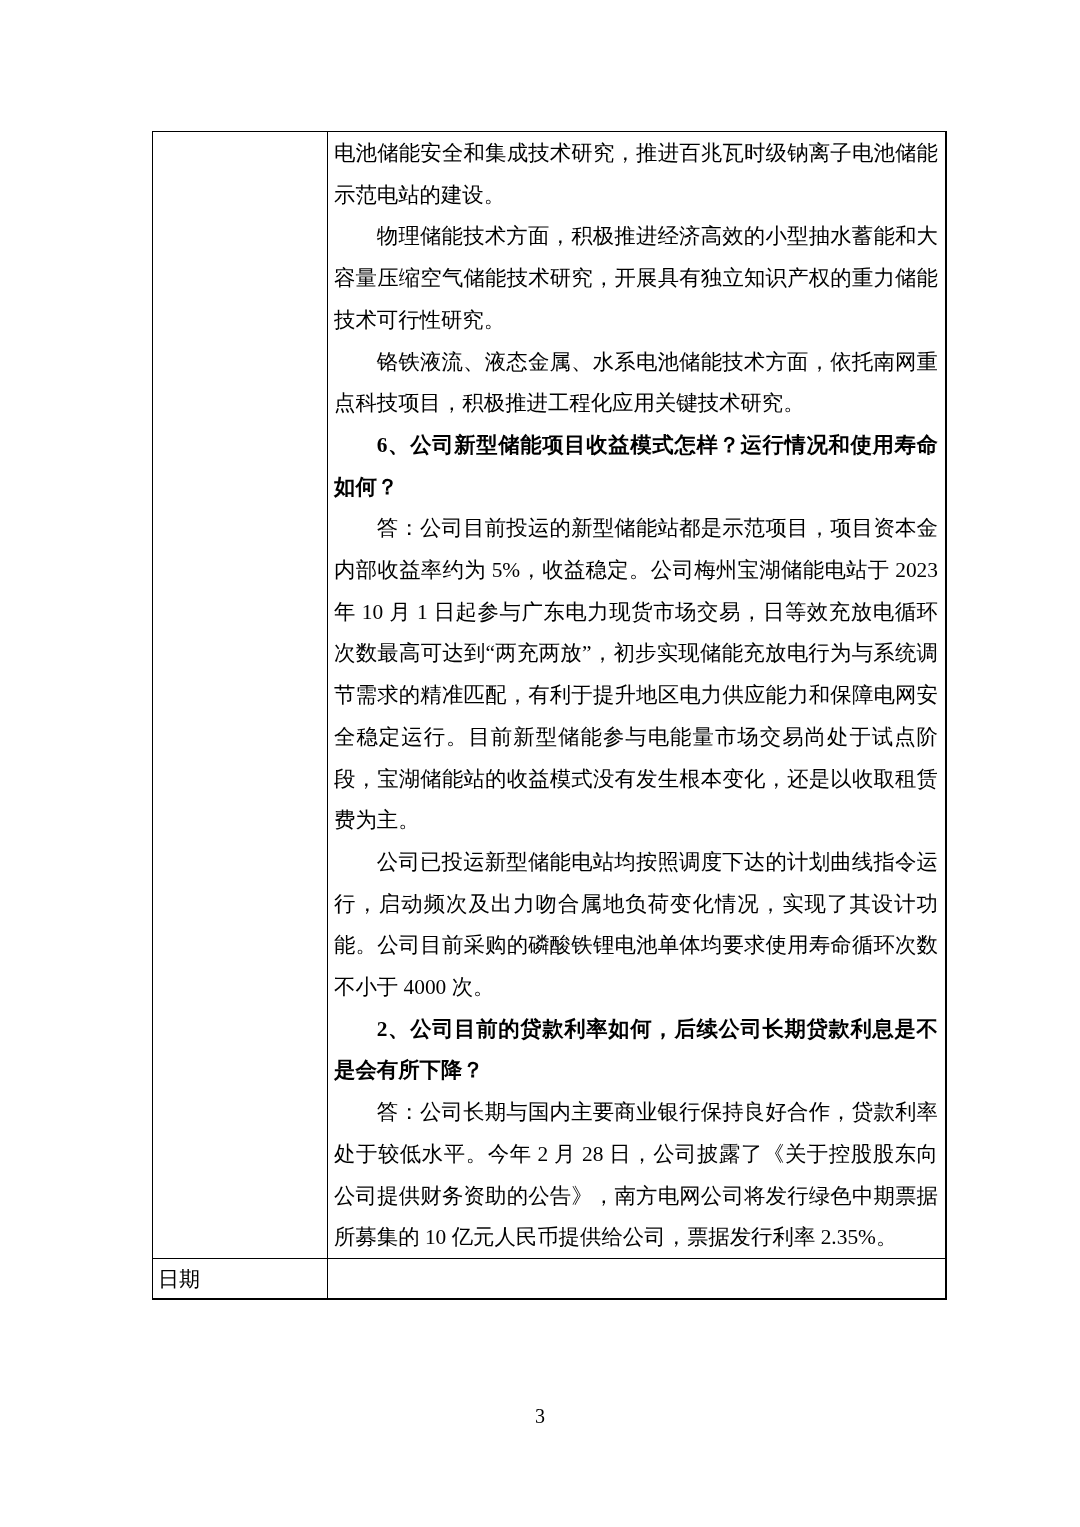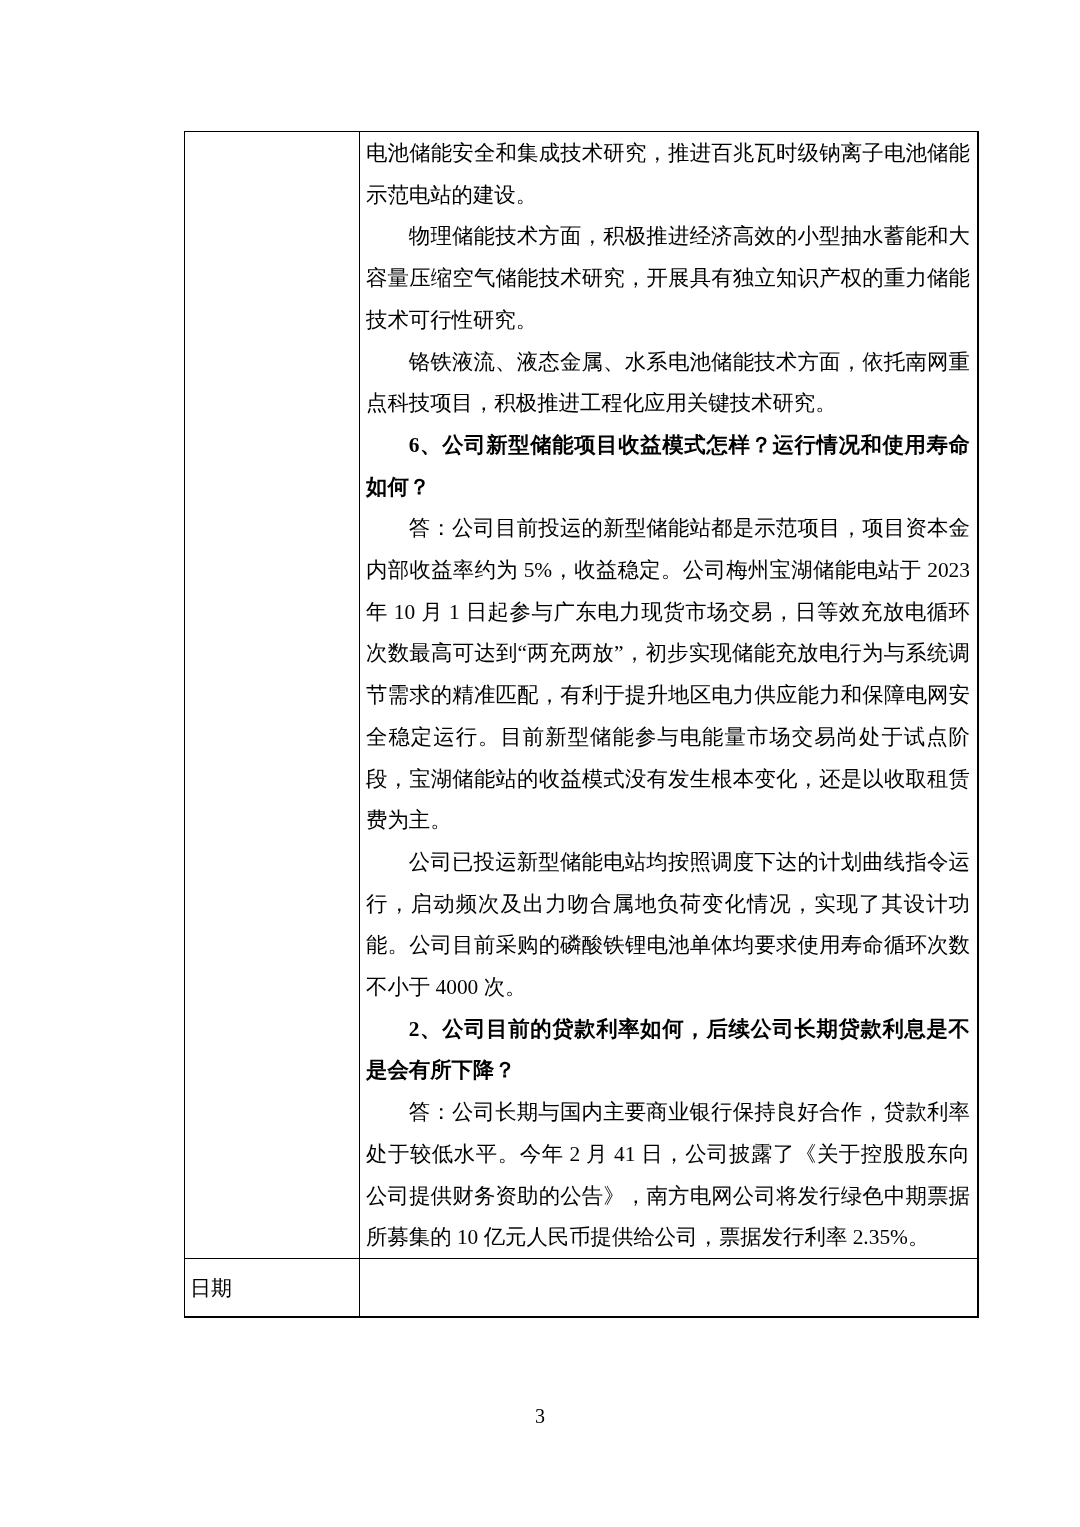--- a/index.html
+++ b/index.html
@@ -25,29 +25,28 @@
   }
   .doc-table{
     position:absolute;
     left:152px;
     top:131px;
     width:795px;
     border:1px solid var(--border-color);
     box-sizing:border-box;
     border-right-width:2px;
     border-bottom-width:2px;
-    margin-left:32px;
   }
   .trow{
     display:flex;
     box-sizing:border-box;
   }
   .trow-main{ height:1126px; }
   .trow-attachments{ height:37px; border-top:1px solid var(--border-color); }
-  .trow-date{ height:58px; border-top:1px solid var(--border-color); }
+  .trow-date{ height:40px; border-top:1px solid var(--border-color); }
   .cell{
     box-sizing:border-box;
   }
   .cell-left{
     flex:0 0 175px;
     width:175px;
     border-right:1px solid var(--border-color);
     padding:0 3px 0 5px;
     display:flex;
     align-items:center;
@@ -97,21 +96,21 @@
     <div class="trow trow-main">
       <div class="cell cell-left"></div>
       <div class="cell cell-right main-text">
           <p>电池储能安全和集成技术研究，推进百兆瓦时级钠离子电池储能示范电站的建设。</p>
           <p class="indent">物理储能技术方面，积极推进经济高效的小型抽水蓄能和大容量压缩空气储能技术研究，开展具有独立知识产权的重力储能技术可行性研究。</p>
           <p class="indent">铬铁液流、液态金属、水系电池储能技术方面，依托南网重点科技项目，积极推进工程化应用关键技术研究。</p>
           <p class="bold indent">6、公司新型储能项目收益模式怎样？运行情况和使用寿命如何？</p>
           <p class="indent">答：公司目前投运的新型储能站都是示范项目，项目资本金内部收益率约为 5%，收益稳定。公司梅州宝湖储能电站于 2023 年 10 月 1 日起参与广东电力现货市场交易，日等效充放电循环次数最高可达到“两充两放”，初步实现储能充放电行为与系统调节需求的精准匹配，有利于提升地区电力供应能力和保障电网安全稳定运行。目前新型储能参与电能量市场交易尚处于试点阶段，宝湖储能站的收益模式没有发生根本变化，还是以收取租赁费为主。</p>
           <p class="indent">公司已投运新型储能电站均按照调度下达的计划曲线指令运行，启动频次及出力吻合属地负荷变化情况，实现了其设计功能。公司目前采购的磷酸铁锂电池单体均要求使用寿命循环次数不小于 4000 次。</p>
           <p class="bold indent">2、公司目前的贷款利率如何，后续公司长期贷款利息是不是会有所下降？</p>
-          <p class="indent">答：公司长期与国内主要商业银行保持良好合作，贷款利率处于较低水平。今年 2 月 41 日，公司披露了《关于控股股东向公司提供财务资助的公告》，南方电网公司将发行绿色中期票据所募集的 10 亿元人民币提供给公司，票据发行利率 2.35%。</p>
+          <p class="indent">答：公司长期与国内主要商业银行保持良好合作，贷款利率处于较低水平。今年 2 月 28 日，公司披露了《关于控股股东向公司提供财务资助的公告》，南方电网公司将发行绿色中期票据所募集的 10 亿元人民币提供给公司，票据发行利率 2.35%。</p>
         </div>
     </div>
 
 
     <div class="trow trow-date">
       <div class="cell cell-left">日期</div>
     </div>
 
   </div>
 

